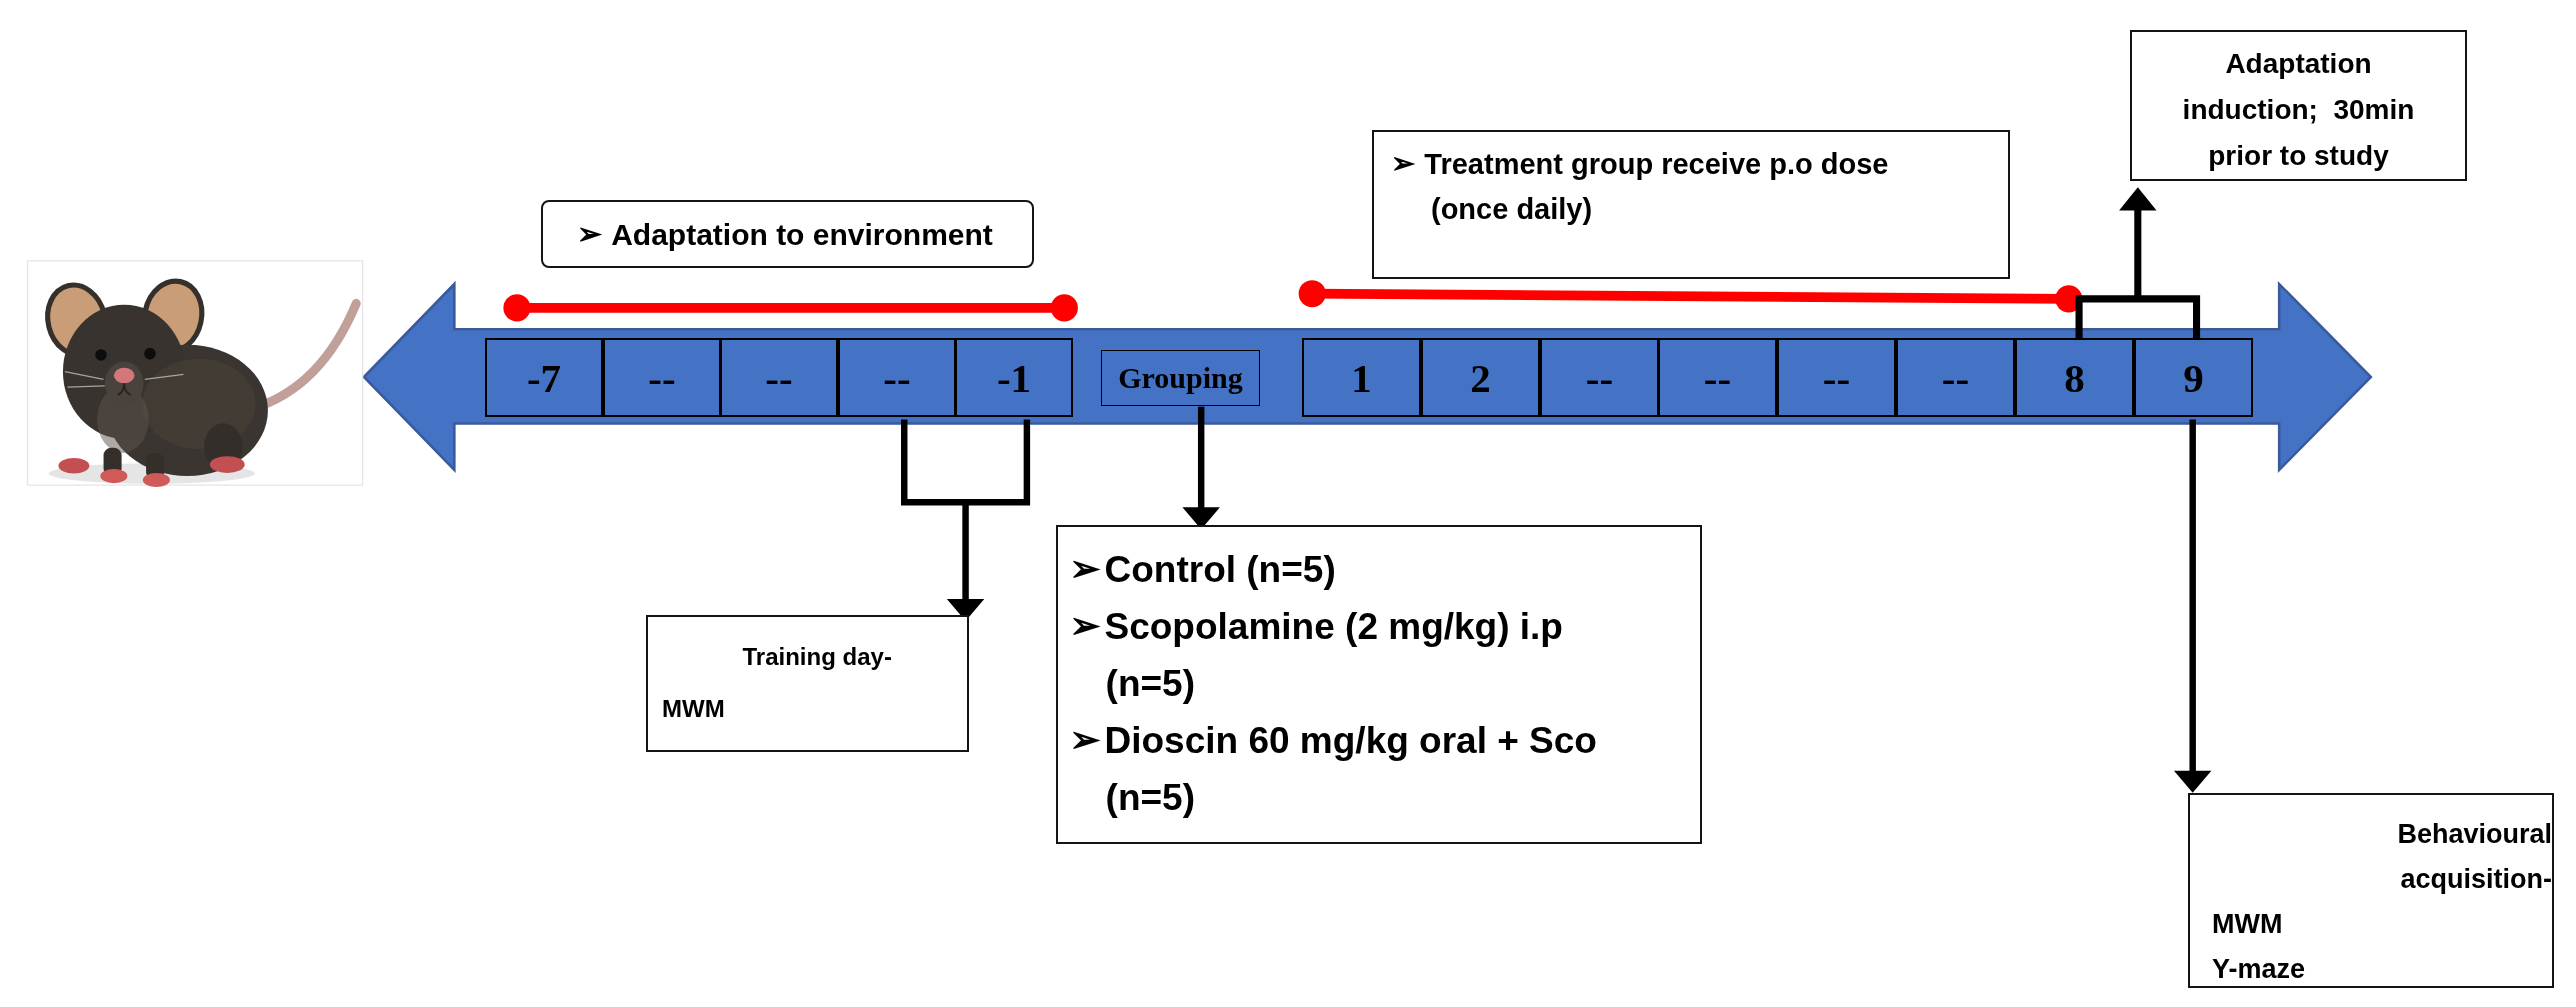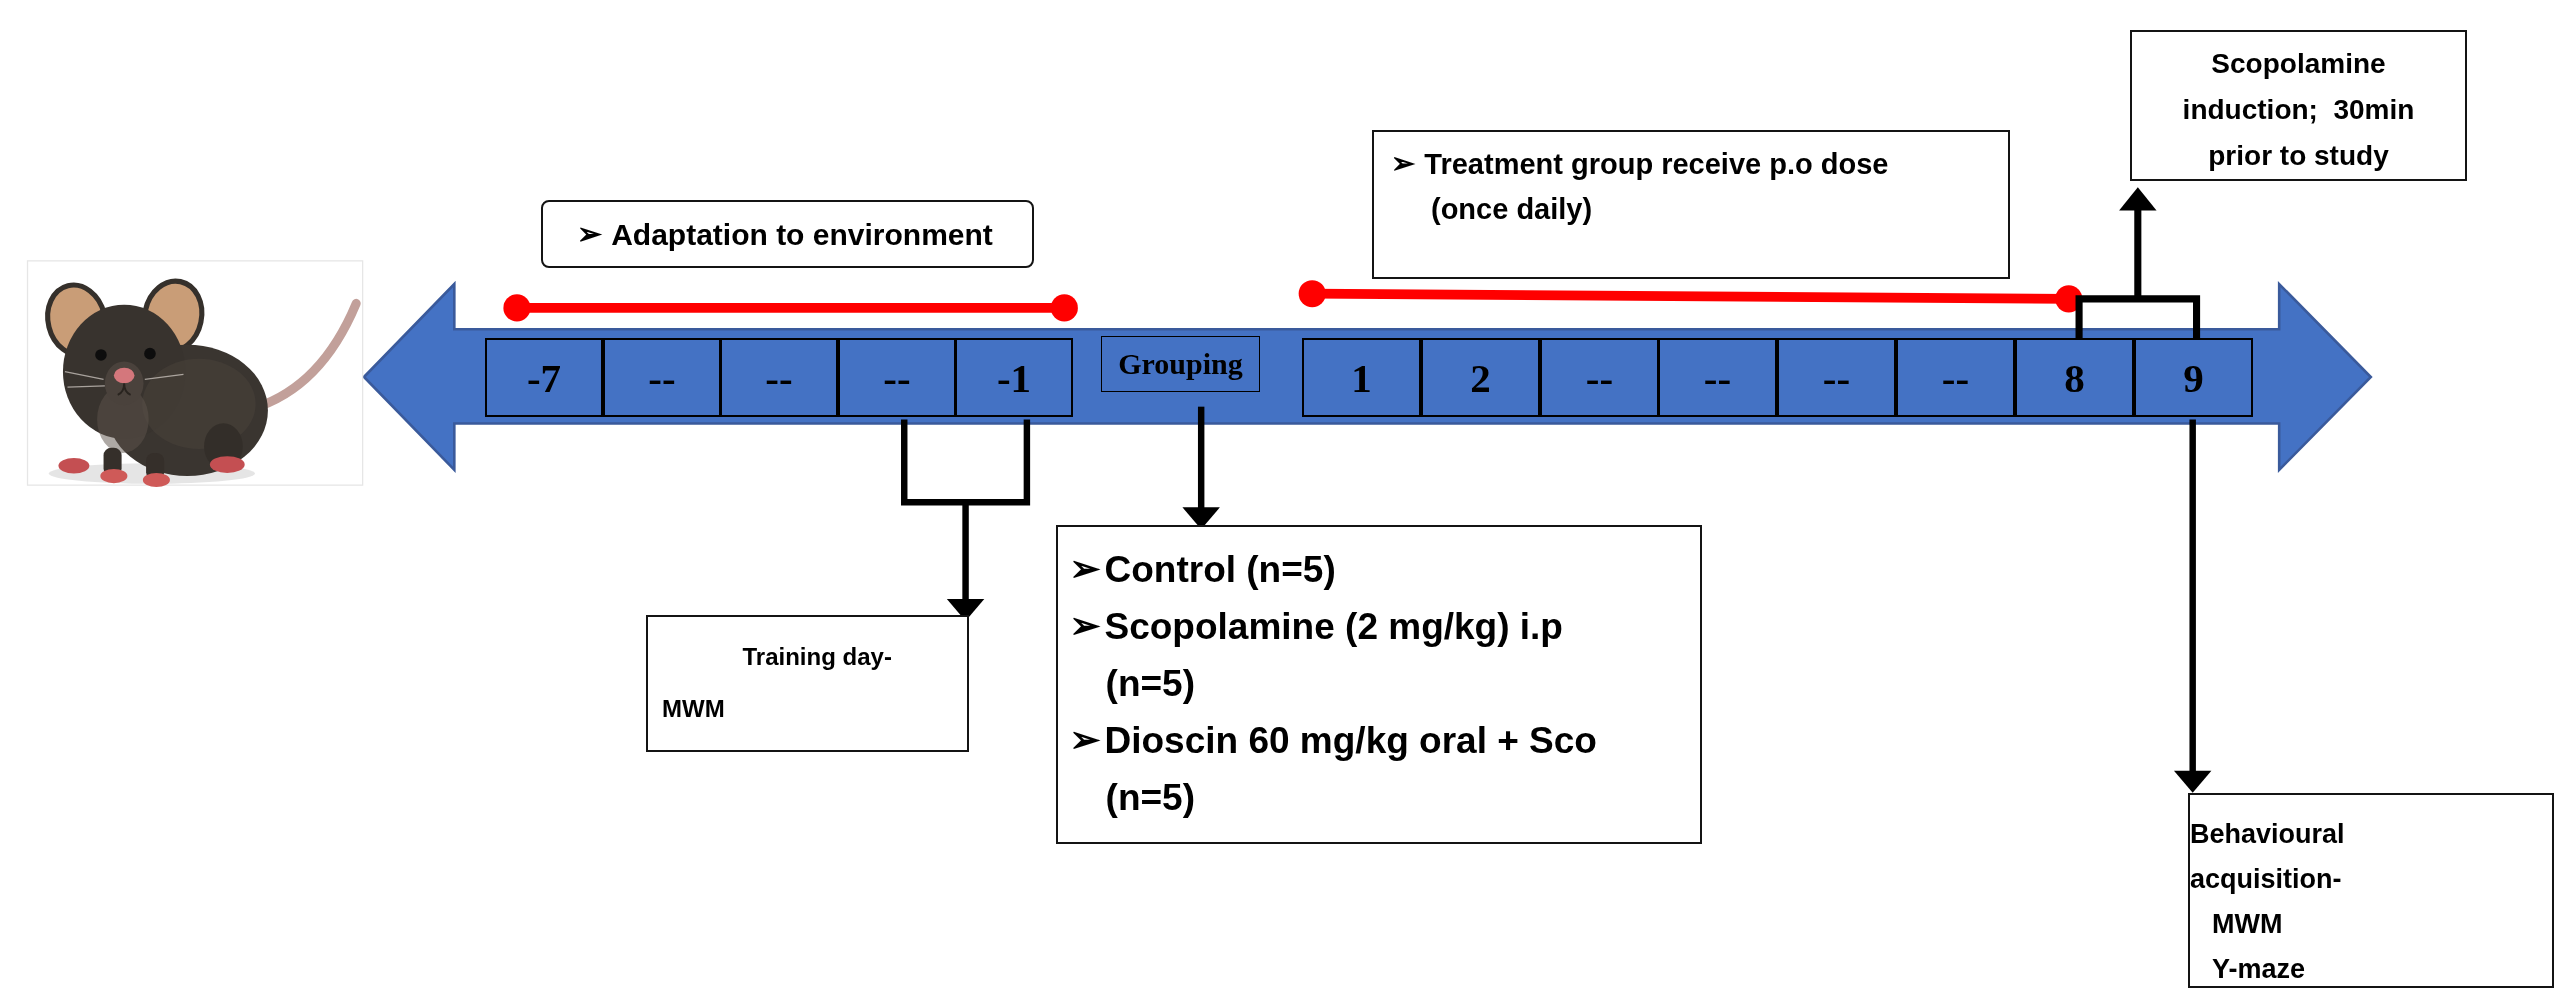--- a/index.html
+++ b/index.html
@@ -77,21 +77,21 @@
     font-size:37px;line-height:57px;
     padding:14px 5.2px 0 11.6px;
   }
   #groups-note .cont{padding-left:36px;}
   #groups-note .bullet{margin-right:3.9px;}
   #behavioural-note{
     left:2188px;top:793px;width:366px;height:195px;
     font-size:27px;line-height:45px;
     padding-top:17px;
   }
-  #behavioural-note .c{text-align:left;}
+  #behavioural-note .c{text-align:right;}
   #behavioural-note .l{padding-left:22px;}
 </style>
 </head>
 <body>
 
 <div class="canvas">
 
   <svg class="layer" viewBox="0 0 3989 1560">
 
     <polygon points="563,584 703,440 703,510 3530,510 3530,440 3672,584 3530,728 3530,656 703,656 703,728" fill="#4472C4" stroke="#3A5A9B" stroke-width="4"></polygon>
@@ -173,21 +173,21 @@
   <div class="daybox" style="left:720px;top:338px;width:118px;height:79px">
       <span>--</span>
     </div>
   <div class="daybox" style="left:838px;top:338px;width:118px;height:79px">
       <span>--</span>
     </div>
   <div class="daybox" style="left:955px;top:338px;width:118px;height:79px">
       <span>-1</span>
     </div>
 
-  <div class="grouping" style="left:1101px;top:336px;width:159px;height:56px">
+  <div class="grouping" style="left:1101px;top:350px;width:159px;height:56px">
     <span>Grouping</span>
   </div>
 
   <div class="daybox" style="left:1302px;top:338px;width:119px;height:79px">
       <span>1</span>
     </div>
   <div class="daybox" style="left:1421px;top:338px;width:119px;height:79px">
       <span>2</span>
     </div>
   <div class="daybox" style="left:1540px;top:338px;width:119px;height:79px">
@@ -212,21 +212,21 @@
   <div class="note" id="adaptation-note">
     <span class="ln"><span class="bullet">➢</span><span>Adaptation to environment</span></span>
   </div>
 
   <div class="note" id="dosing-note">
     <div class="ln"><span class="bullet">➢</span><span>Treatment group receive p.o dose</span></div>
     <div class="ln cont"><span>(once daily)</span></div>
   </div>
 
   <div class="note" id="scopolamine-note">
-    <div class="ln">Scopolamine</div>
+    <div class="ln">Adaptation</div>
     <div class="ln">induction;  30min</div>
     <div class="ln">prior to study</div>
   </div>
 
   <div class="note" id="training-note">
     <div class="ln c">Training day-</div>
     <div class="ln l">MWM</div>
   </div>
 
   <div class="note" id="groups-note">

